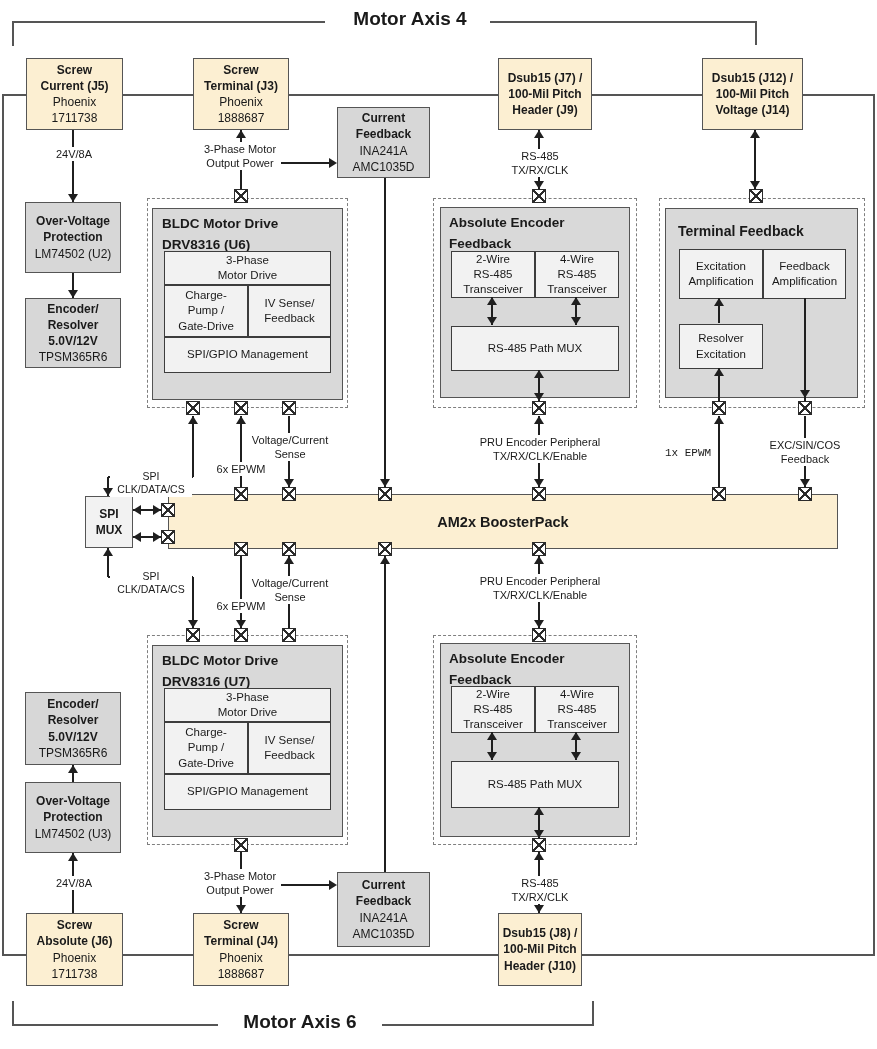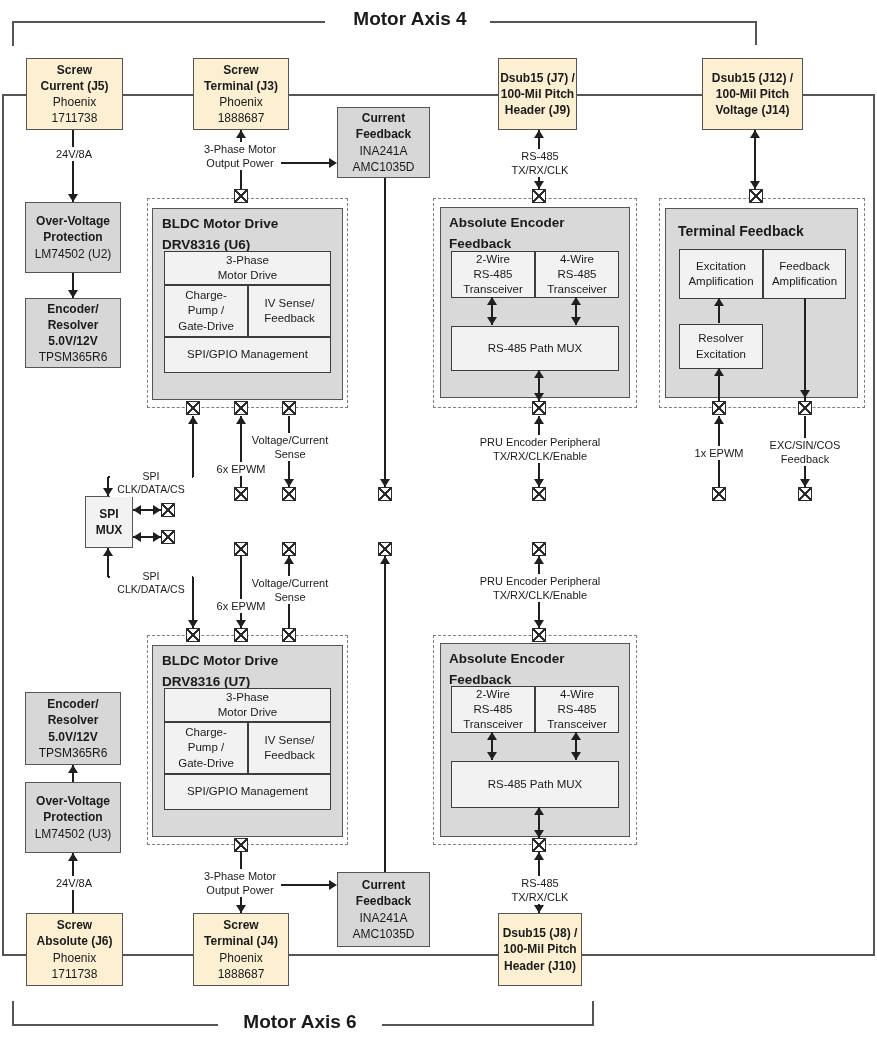--- a/index.html
+++ b/index.html
@@ -165,39 +165,42 @@
     <div class="sub" style="left:94px;top:42px;width:84px;height:47px;">
       <div>4-Wire</div>
         <div>RS-485</div>
         <div>Transceiver</div>
     </div>
     <div class="sub" style="left:10px;top:117px;width:168px;height:47px;">
       <div>RS-485 Path MUX</div>
     </div>
   </div>
 
+  <div class="bar">
+    <span>AM2x BoosterPack</span>
+  </div>
 
   <div class="box gry" style="left:85px;top:496px;width:48px;height:52px;background:#F2F2F2;">
     <div class="b">SPI</div>
     <div class="b">MUX</div>
   </div>
 
   <div class="box tan" style="left:26px;top:58px;width:97px;height:72px;">
     <div class="b">Screw</div>
       <div class="b">Current (J5)</div>
     <div>Phoenix</div>
       <div>1711738</div>
   </div>
   <div class="box tan" style="left:193px;top:58px;width:96px;height:72px;">
     <div class="b">Screw</div>
       <div class="b">Terminal (J3)</div>
     <div>Phoenix</div>
       <div>1888687</div>
   </div>
-  <div class="box tan" style="left:498px;top:58px;width:79px;height:72px;">
+  <div class="box tan" style="left:498px;top:58px;width:94px;height:72px;">
     <div class="b">Dsub15 (J7) /</div>
       <div class="b">100-Mil Pitch</div>
     <div class="b">Header (J9)</div>
   </div>
   <div class="box tan" style="left:702px;top:58px;width:101px;height:72px;">
     <div class="b">Dsub15 (J12) /</div>
       <div class="b">100-Mil Pitch</div>
     <div class="b">Voltage (J14)</div>
   </div>
   <div class="box tan" style="left:26px;top:913px;width:97px;height:73px;">
@@ -262,21 +265,21 @@
   <div class="lab" style="left:110px;top:470px;width:82px;font-size:10.5px;"><span>SPI CLK/DATA/CS</span></div>
   <div class="lab" style="left:213px;top:462px;width:56px;"><span>6x EPWM</span></div>
   <div class="lab" style="left:247px;top:433px;width:86px;">
     <div>Voltage/Current</div>
       <div>Sense</div>
   </div>
   <div class="lab" style="left:477px;top:435px;width:126px;">
     <div>PRU Encoder Peripheral</div>
       <div>TX/RX/CLK/Enable</div>
   </div>
-  <div class="lab" style="left:691px;top:446px;width:56px;"><span>1x EPWM</span></div>
+  <div class="lab" style="left:660px;top:446px;width:56px;font-family:Liberation Mono, monospace;"><span>1x EPWM</span></div>
   <div class="lab" style="left:766px;top:438px;width:78px;">
     <div>EXC/SIN/COS</div>
       <div>Feedback</div>
   </div>
   <div class="lab" style="left:110px;top:570px;width:82px;font-size:10.5px;"><span>SPI CLK/DATA/CS</span></div>
   <div class="lab" style="left:247px;top:576px;width:86px;">
     <div>Voltage/Current</div>
       <div>Sense</div>
   </div>
   <div class="lab" style="left:213px;top:599px;width:56px;"><span>6x EPWM</span></div>

